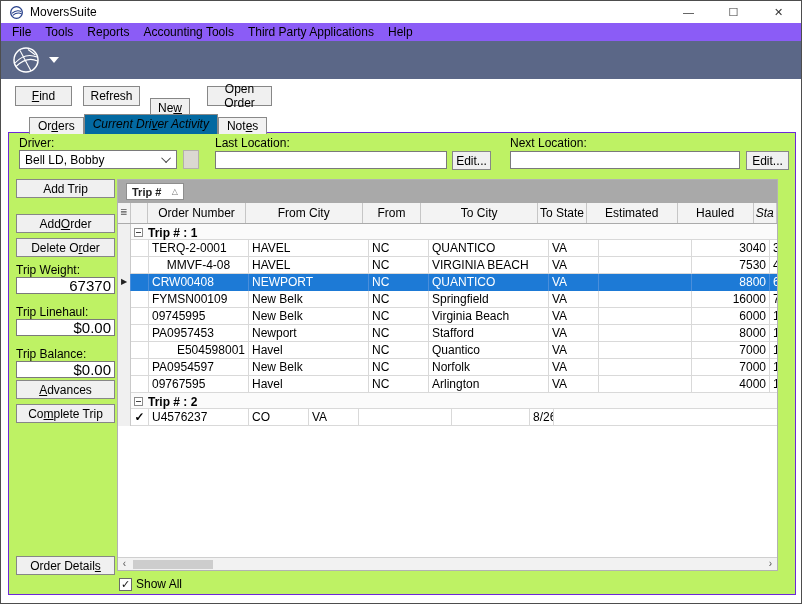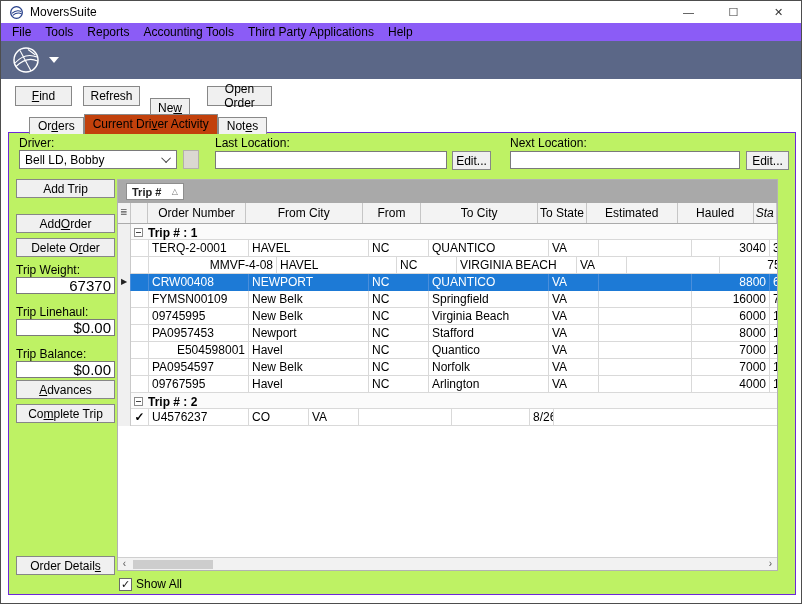--- a/index.html
+++ b/index.html
@@ -28,21 +28,21 @@
   
   .btn { position:absolute; background:#f0f0f0; border:1px solid #878787; font-size:12px; display:flex; align-items:center; justify-content:center; font-family:"Liberation Sans", sans-serif; }
   .b-find { left:14px; top:85px; width:57px; height:20px; }
   .b-refresh { left:82px; top:85px; width:57px; height:20px; }
   .b-new { left:149px; top:97px; width:40px; height:20px; }
   .b-open { left:206px; top:85px; width:65px; height:20px; }
 
   
   .tabstrip { position:absolute; left:28px; top:113px; height:20px; display:flex; align-items:flex-end; z-index:3; }
   .tab { border:1px solid #898989; border-bottom:none; background:#f2f2f2; padding:0 8px; height:17px; line-height:16px; font-size:12px; }
-  .tab.active { background:#c2410c; height:20px; line-height:19px; }
+  .tab.active { background:#0369a1; height:20px; line-height:19px;font-style:italic; }
 
   
   .panel { position:absolute; left:7px; top:131px; width:788px; height:463px; border:1px solid #6d28d9; background:#bef264;padding-left:36px; }
 
   .lbl { position:absolute; font-size:12px; white-space:nowrap; }
   .tin { position:absolute; border:1px solid #7a7a7a; background:#fff; font-size:15px; padding:0 3px; font-family:"Liberation Sans", sans-serif; }
   .ra { text-align:right; }
   .combo { position:absolute; border:1px solid #7a7a7a; background:#fff; display:flex; align-items:center; justify-content:space-between; padding:0 5px; font-size:12px; }
   .chev { width:7px; height:7px; border-left:1px solid #444; border-bottom:1px solid #444; transform:rotate(-45deg) translateY(-2px); }
   .miniblank { position:absolute; background:#dbd8d1; border:1px solid #b3b0a9; }
@@ -206,21 +206,21 @@
             <div class="gc" style="width: 60px; text-align: left;">NC</div>
             <div class="gc" style="width: 120px; text-align: left;">QUANTICO</div>
             <div class="gc" style="width: 50px; text-align: left;">VA</div>
             <div class="gc" style="width: 93px; text-align: right;"></div>
             <div class="gc" style="width: 78px; text-align: right;">3040</div>
             <div class="gc" style="width: 24px; text-align: left;">3/26</div>
           </div>
           <div class="grow">
             <div class="gc gind"></div>
             <div class="gc gchk"></div>
-            <div class="gc" style="width: 100px; text-align: right; margin-left: 28px;">MMVF-4-08</div>
+            <div class="gc" style="width: 100px; text-align: center;">MMVF-4-08</div>
             <div class="gc" style="width: 120px; text-align: left;">HAVEL</div>
             <div class="gc" style="width: 60px; text-align: left;">NC</div>
             <div class="gc" style="width: 120px; text-align: left;">VIRGINIA BEACH</div>
             <div class="gc" style="width: 50px; text-align: left;">VA</div>
             <div class="gc" style="width: 93px; text-align: right;"></div>
             <div class="gc" style="width: 78px; text-align: right;">7530</div>
             <div class="gc" style="width: 24px; text-align: left;">4/22</div>
           </div>
           <div class="grow sel">
             <div class="gc gind">▶</div>

